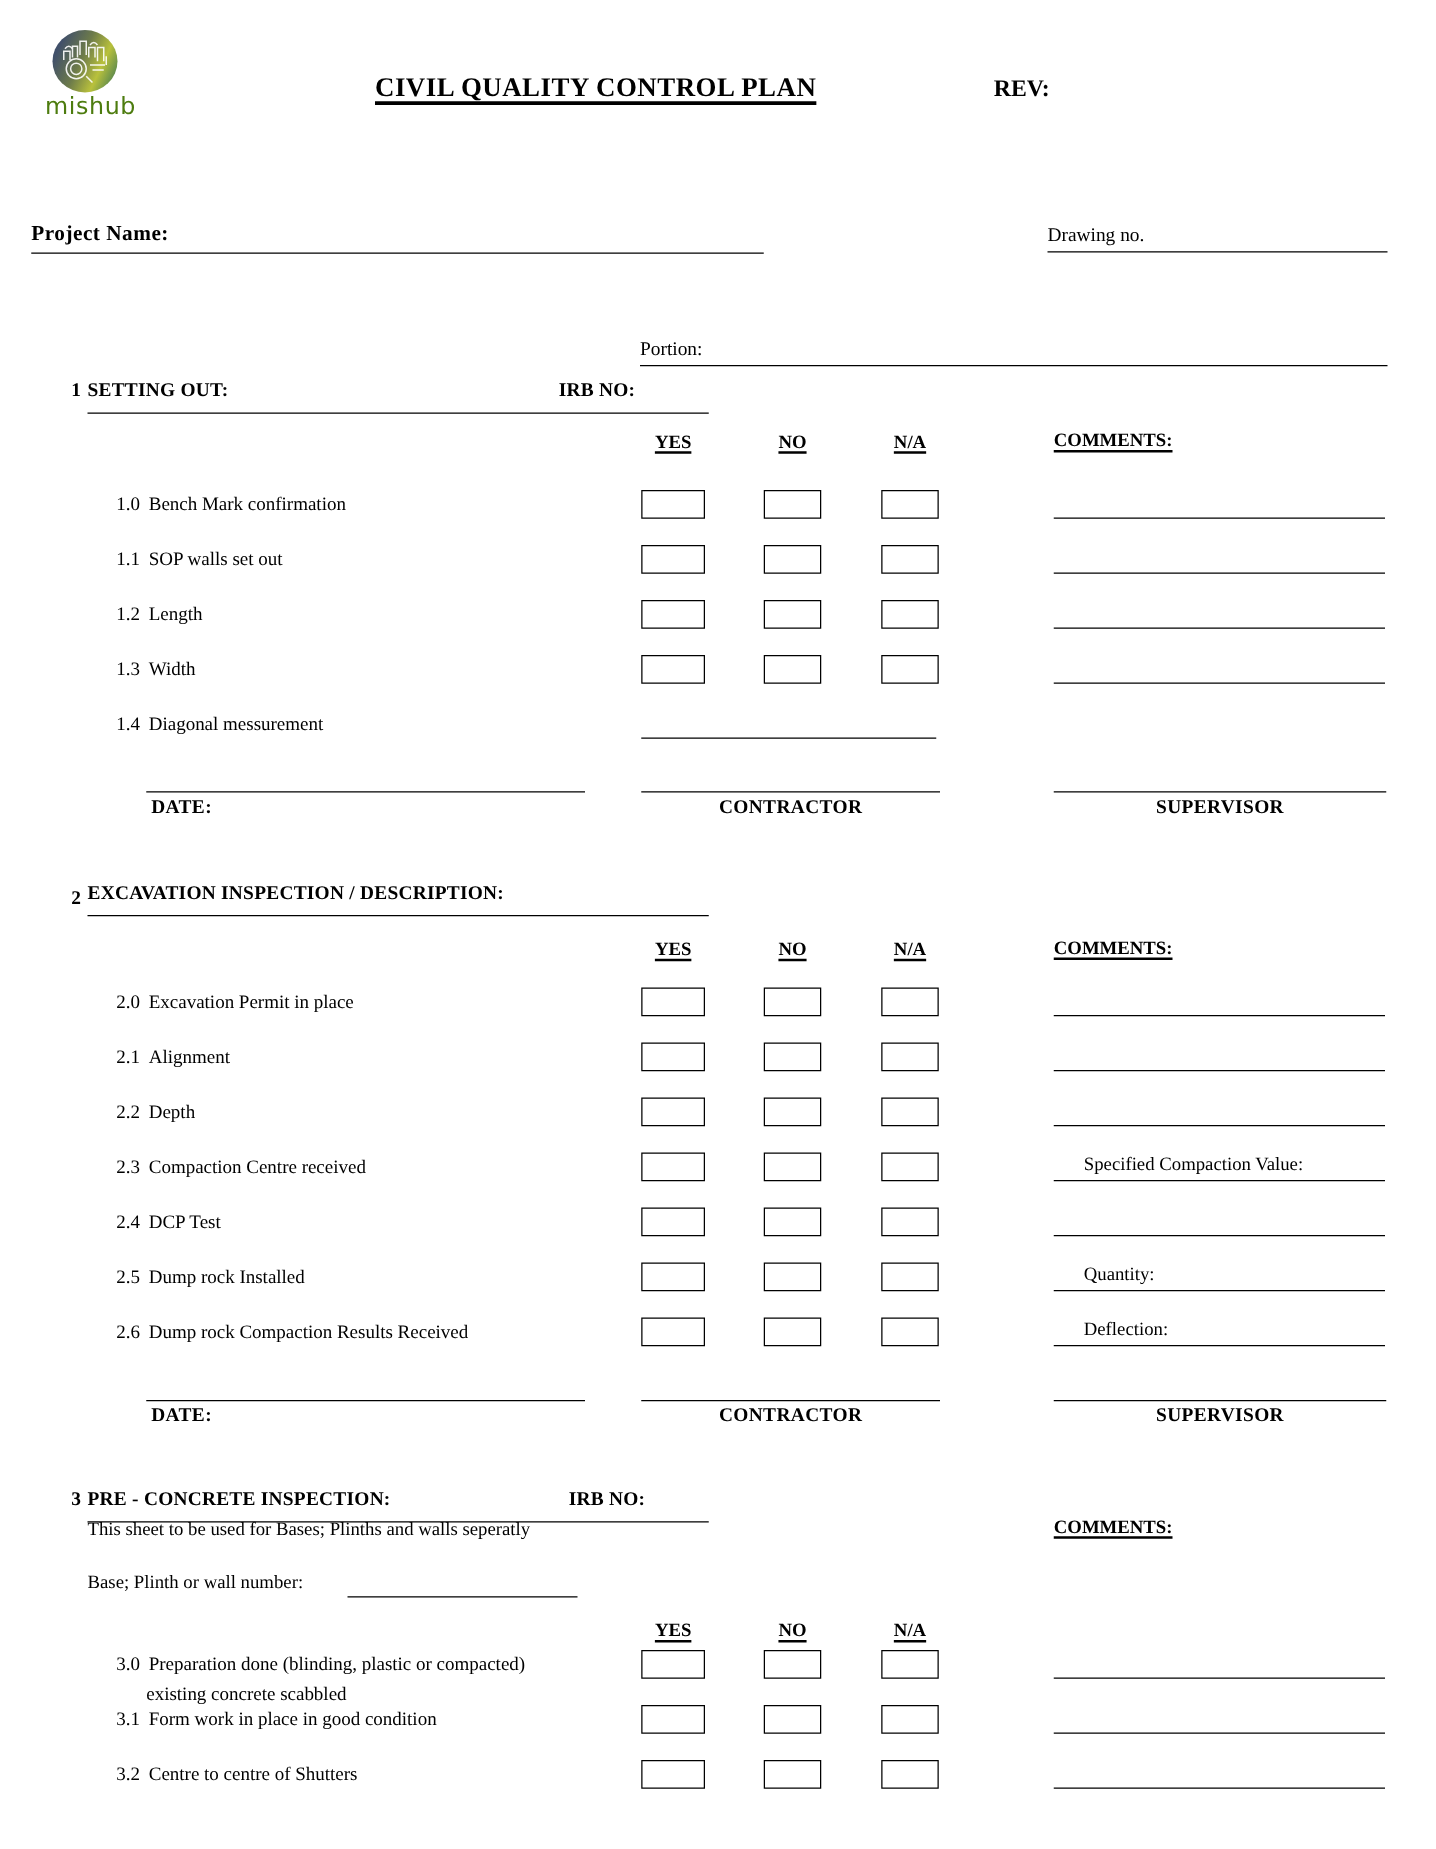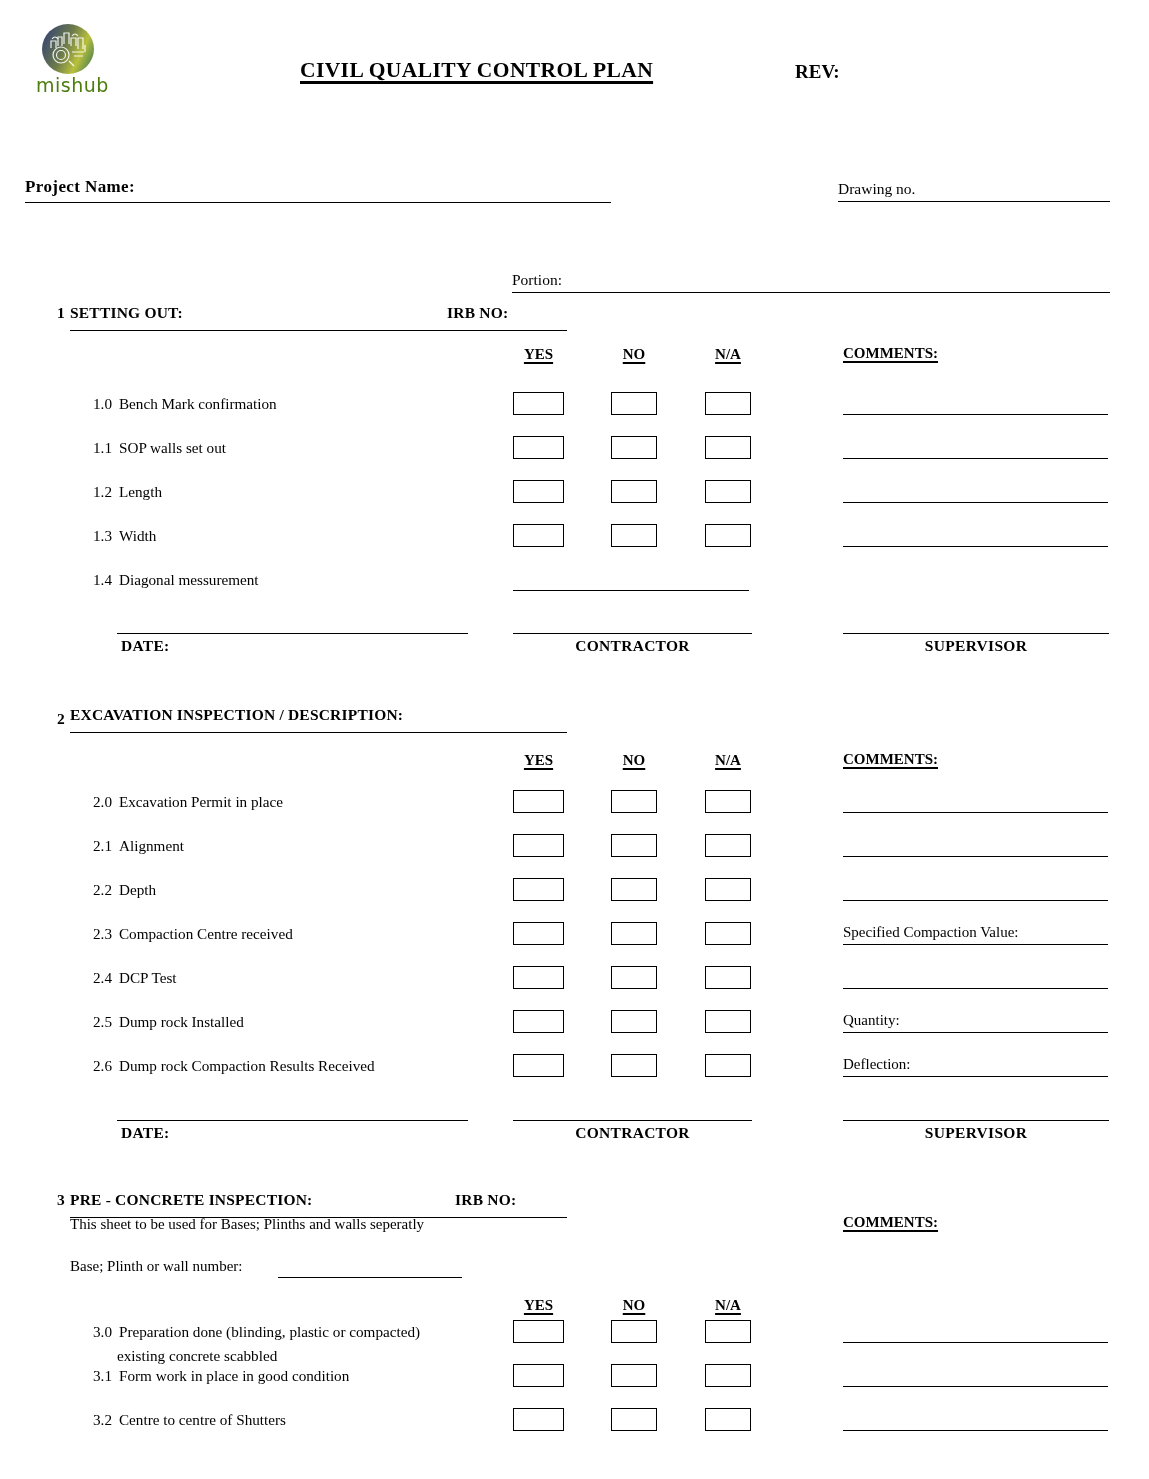--- a/index.html
+++ b/index.html
@@ -25,21 +25,21 @@
   .sec-head{position:absolute;border-bottom:1.6px solid #000;font-size:15.5px;font-weight:bold;letter-spacing:.2px;}
   .sec-head .irb{position:absolute;top:0;}
   
   .colhead{position:absolute;font-size:15px;font-weight:bold;text-align:center;}
   .colhead span{text-decoration:underline;text-decoration-thickness:1.8px;text-underline-offset:3px;}
   
   .row-label{position:absolute;font-size:15.2px;white-space:nowrap;}
   .item-code{margin-right:7px;}
   .checkbox{position:absolute;border:1.6px solid #000;background:#fff;box-sizing:border-box;}
   .blank-line{position:absolute;border-bottom:1.6px solid #000;}
-  .comment-label{position:absolute;font-size:15px;white-space:nowrap;}
+  .comment-label{position:absolute;font-size:15px;white-space:nowrap;margin-left:24px;}
   
   .signoff{position:absolute;left:0;width:1149px;height:48px;}
   .sig-line{position:absolute;top:23px;border-bottom:1.6px solid #000;}
   .sig-lbl{position:absolute;top:27px;font-size:15.5px;font-weight:bold;letter-spacing:.3px;}
   .ctr{text-align:center;}
   .note{position:absolute;font-size:15px;white-space:nowrap;}
 </style>
 </head>
 <body>
 

